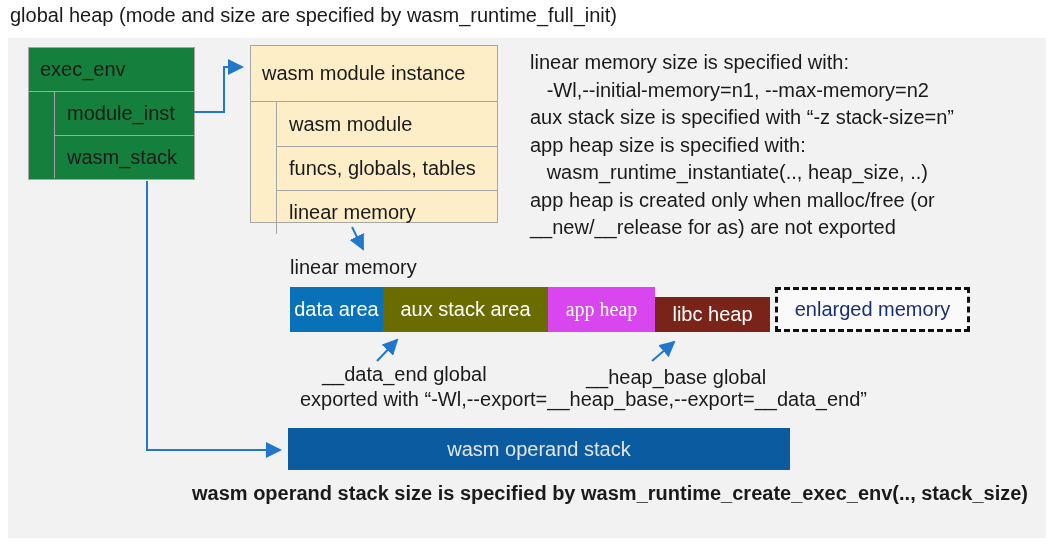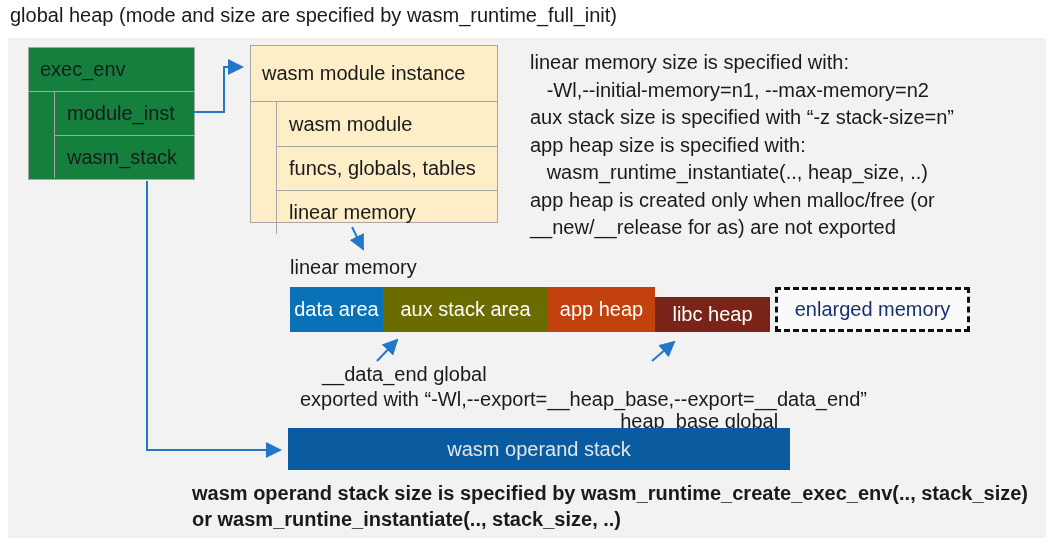--- a/index.html
+++ b/index.html
@@ -31,21 +31,21 @@
   .membar{position:absolute;left:282px;top:249px;height:45px;display:flex;align-items:stretch;}
   .seg{display:flex;align-items:center;justify-content:center;color:#ffffff;font-size:20px;}
   .seg-data{width:93px;}
   .seg-aux{width:165px;}
   .seg-appheap{width:107px;}
   .seg-libc{width:115px;margin-top:10px;}
   .seg-enlarged{width:195px;margin-left:5px;border:3px dashed #101010;box-sizing:border-box;}
 
   .ann{position:absolute;font-size:20px;}
   .ann-dataend{left:314px;top:325px;}
-  .ann-heapbase{left:590px;top:328px;margin-top:44px;}
+  .ann-heapbase{left:578px;top:328px;}
   .ann-export{left:292px;top:350px;}
 
   .opstack{position:absolute;left:280px;top:390px;width:502px;height:42px;
            display:flex;align-items:center;justify-content:center;color:#e5e5e5;font-size:20px;}
 
   .footer{position:absolute;left:184px;top:442px;font-size:20px;line-height:26px;font-weight:bold;}
 
   .arrows{position:absolute;left:0;top:0;width:1054px;height:547px;pointer-events:none;}
 </style>
 </head>
@@ -81,34 +81,33 @@
       <div class="note-line">app heap size is specified with:</div>
       <div class="note-line">   wasm_runtime_instantiate(.., heap_size, ..)</div>
       <div class="note-line">app heap is created only when malloc/free (or</div>
       <div class="note-line">__new/__release for as) are not exported</div>
     </div>
 
     <div class="lm-label">linear memory</div>
     <div class="membar">
       <div class="seg seg-data" style="background-color: rgb(9, 113, 184);">data area</div>
       <div class="seg seg-aux" style="background-color: rgb(107, 108, 0);">aux stack area</div>
-      <div class="seg seg-appheap" style="background-color: #c2410c;">app heap</div>
+      <div class="seg seg-appheap" style="background-color: #d946ef; font-family: Liberation Serif, serif;">app heap</div>
       <div class="seg seg-libc" style="background-color: rgb(122, 35, 24);">libc heap</div>
       <div class="seg seg-enlarged" style="background-color: rgb(250, 250, 250); color: rgb(26, 47, 113);">enlarged memory</div>
     </div>
 
     <div class="ann ann-dataend">__data_end global</div>
     <div class="ann ann-heapbase">__heap_base global</div>
     <div class="ann ann-export">exported with “-Wl,--export=__heap_base,--export=__data_end”</div>
 
     <div class="opstack" style="background-color: rgb(10, 91, 160);">wasm operand stack</div>
 
     <div class="footer">
       <div>wasm operand stack size is specified by wasm_runtime_create_exec_env(.., stack_size)</div>
-      <div>or wasm_runtine_instantiate(.., stack_size, ..)</div>
     </div>
   </div>
 
   <svg class="arrows" viewBox="0 0 1054 547">
     <defs>
       <marker id="ah" markerWidth="8" markerHeight="8" refX="7" refY="4" orient="auto">
         <path d="M0,0 L8,4 L0,8 z" fill="#2377cb"></path>
       </marker>
     </defs>
     <polyline points="194,112 224,112 224,67 242,67" fill="none" stroke-width="2" marker-end="url(#ah)" stroke="#2377cb"></polyline>

